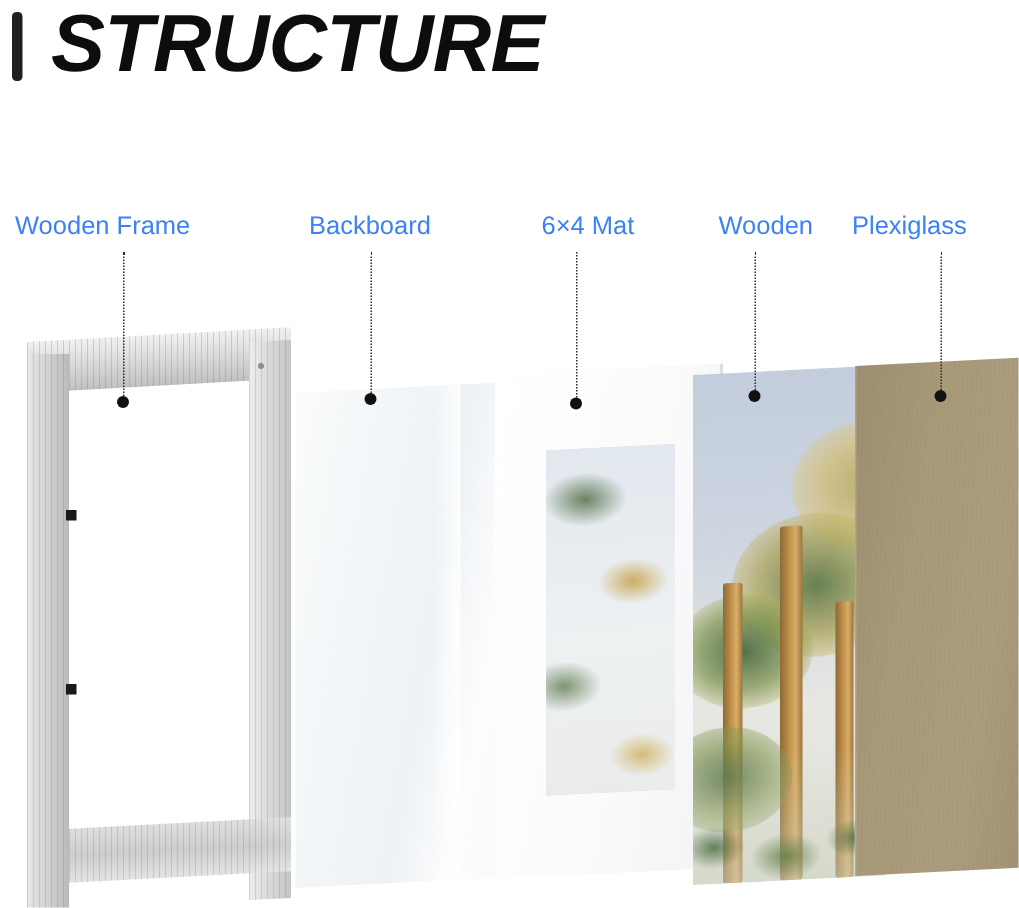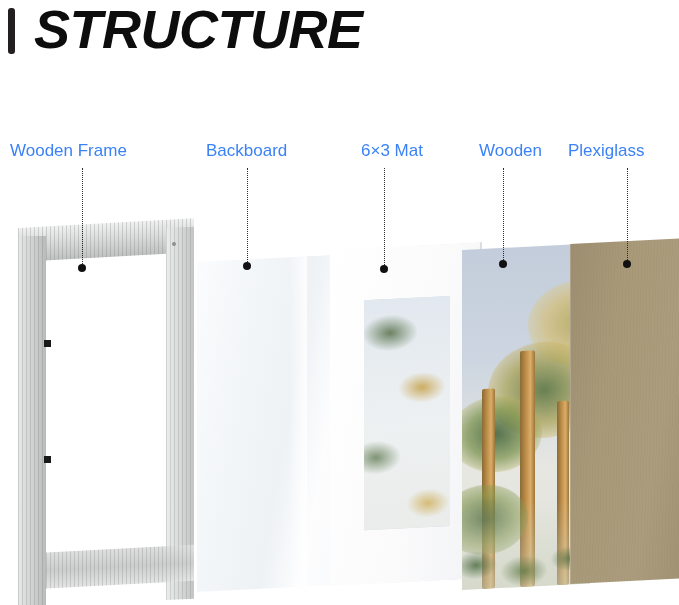--- a/index.html
+++ b/index.html
@@ -241,21 +241,21 @@
   </div>
 
   <div class="layer sheet" id="backboard"></div>
 
 </div>
 
 <div id="labels">
 
   <div class="layer-label" style="left:10px">Wooden Frame</div>
   <div class="layer-label" style="left:206px">Backboard</div>
-  <div class="layer-label" style="left:361px">6×3 Mat</div>
+  <div class="layer-label" style="left:361px">6×4 Mat</div>
   <div class="layer-label" style="left:479px">Wooden</div>
   <div class="layer-label" style="left:568px">Plexiglass</div>
 
   <div class="leader-line" style="left:82px;top:168px;height:96px"></div>
   <div class="leader-line" style="left:247px;top:168px;height:94px"></div>
   <div class="leader-line" style="left:384px;top:168px;height:97px"></div>
   <div class="leader-line" style="left:503px;top:168px;height:92px"></div>
   <div class="leader-line" style="left:627px;top:168px;height:92px"></div>
 
   <div class="leader-dot" style="left:78px;top:264px"></div>

